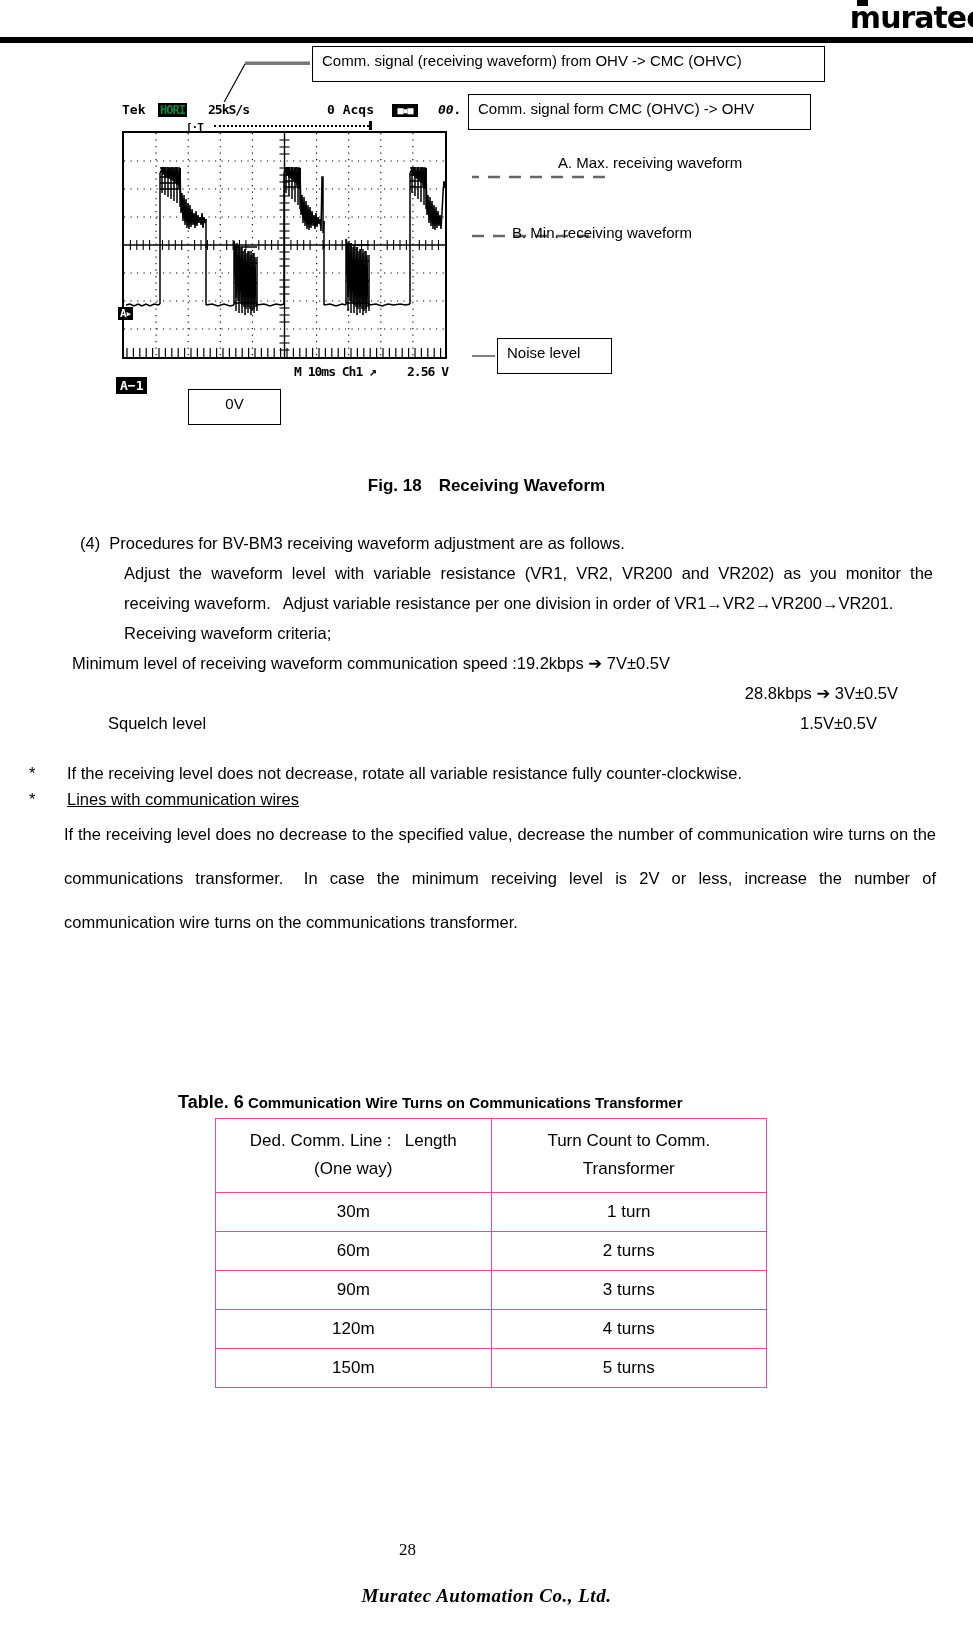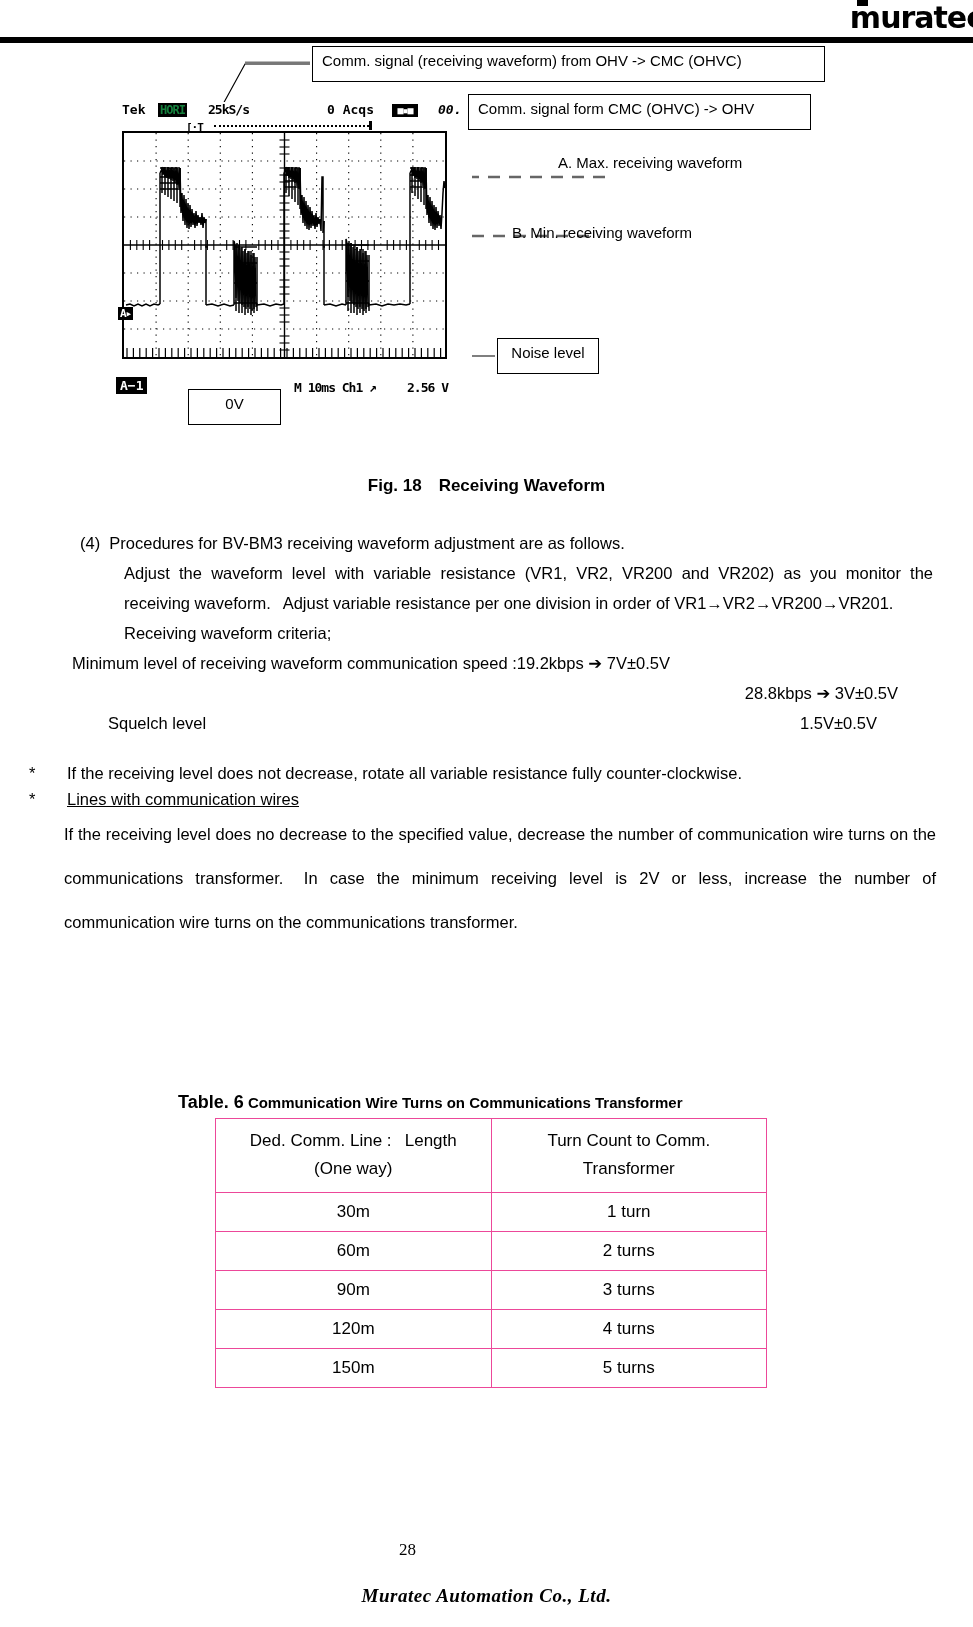--- a/index.html
+++ b/index.html
@@ -73,21 +73,21 @@
     border: 1px solid #000;
     background: #fff;
     font-size: 15px;
     line-height: 1.1;
     padding: 6px 9px;
     white-space: nowrap;
     box-sizing: border-box;
   }
   .callout-ohv-cmc { left: 312px; top: 2px; width: 513px; height: 36px; }
   .callout-cmc-ohv { left: 468px; top: 50px; width: 343px; height: 36px; }
-  .callout-noise   { left: 497px; top: 294px; width: 102px; height: 36px; text-align: center; }
+  .callout-noise   { left: 497px; top: 294px; width: 115px; height: 36px; }
   .callout-0v      { left: 188px; top: 345px; width: 93px;  height: 36px; text-align: center; }
 
   .plain-label {
     position: absolute;
     font-size: 15px;
     white-space: nowrap;
   }
   .label-amax { left: 558px; top: 110px; }
   .label-bmin { left: 512px; top: 180px; }
 
@@ -162,21 +162,21 @@
     border: 2px solid #000;
     box-sizing: border-box;
     overflow: hidden;
   }
   .grid-dots {
     position: absolute; left: 0; top: 0;
     width: 100%; height: 100%;
   }
   .scope-bottombar {
     position: absolute;
-    left: 2px; top: 278px;
+    left: 2px; top: 262px;
     width: 350px;
     height: 18px;
     font-family: "DejaVu Sans Mono", monospace;
     font-size: 13px;
     font-weight: 700;
   }
   .scope-bottombar .timebase { position: absolute; left: 172px; top: 0; letter-spacing: -1px; }
   .scope-bottombar .chlevel  { position: absolute; left: 285px; top: 0; letter-spacing: -1px; }
 
   .marker-a {

